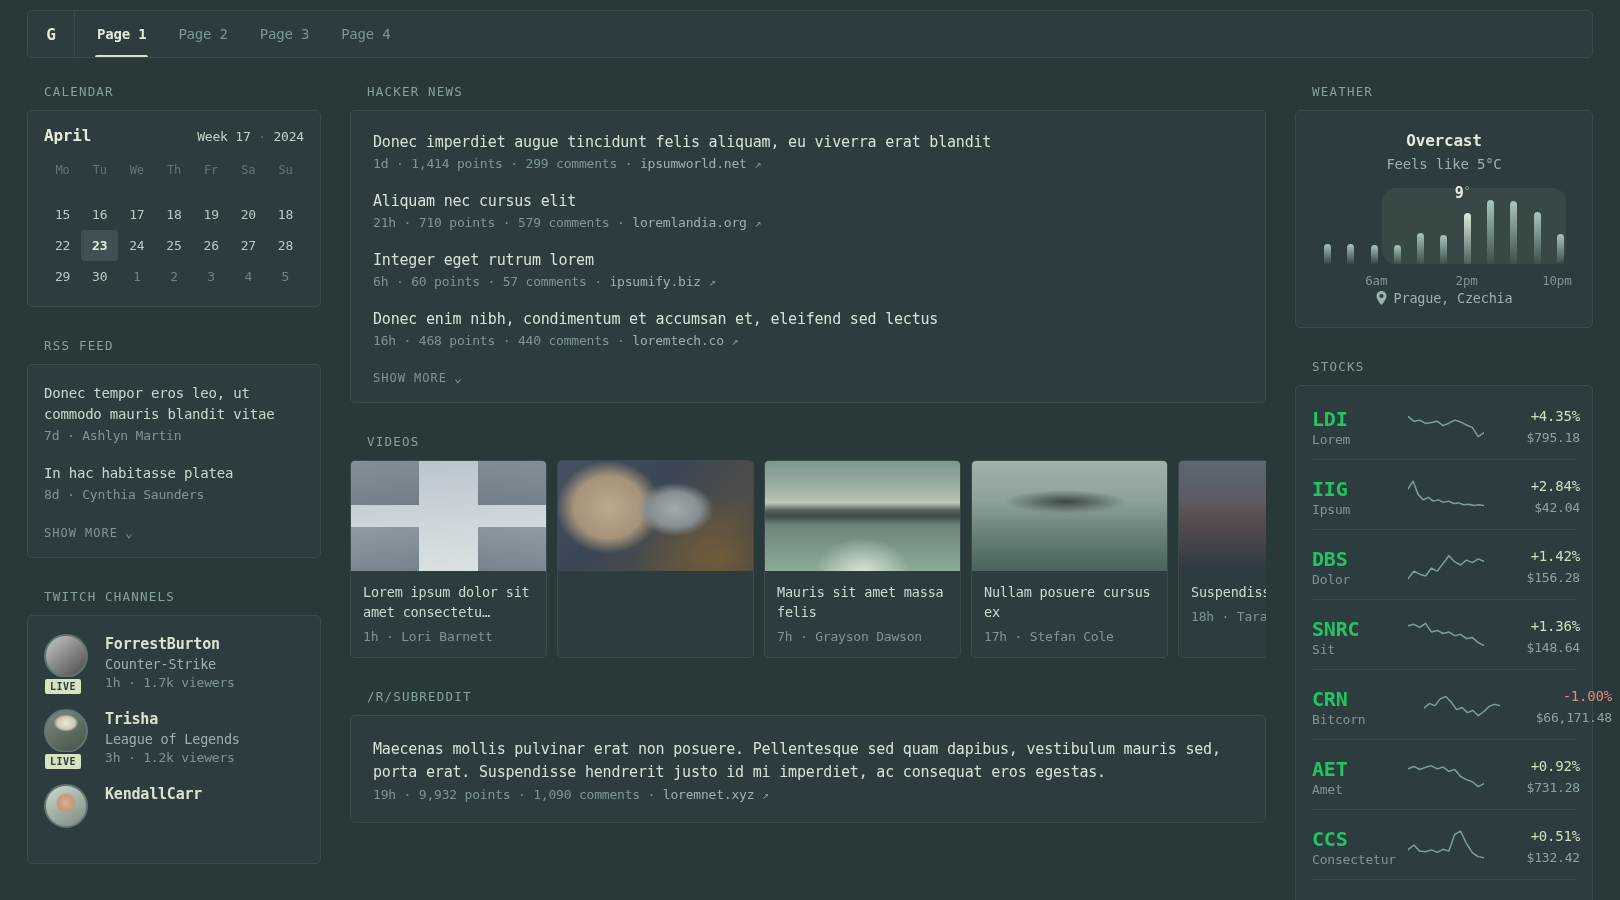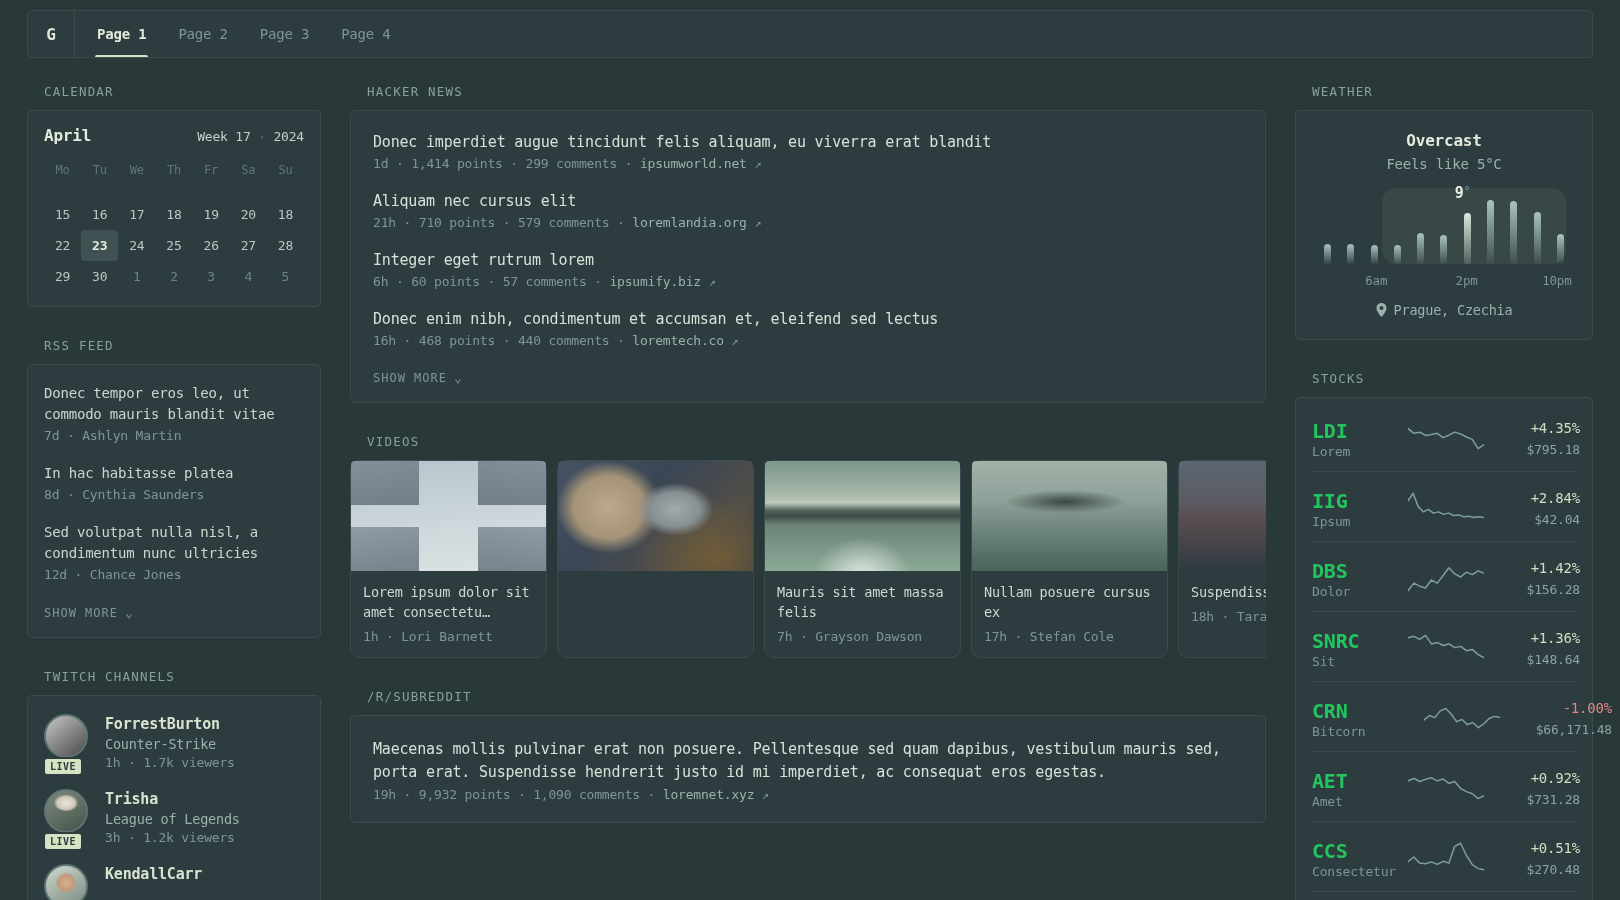--- a/index.html
+++ b/index.html
@@ -118,21 +118,21 @@
   .hn-item{margin-bottom:19px;}
   .hn-title{font-size:15px;color:#d6e1d8;line-height:22px;cursor:pointer;}
   .hn-meta{font-size:13px;color:var(--muted);margin-top:3px;}
   .hn-domain{color:var(--muted-light);cursor:pointer;}
   .sub{padding:22px 22px 20px;}
   .sub-title{font-size:15px;line-height:23px;color:#d6e1d8;cursor:pointer;max-width:880px;}
   
   .vid-row{display:flex;gap:10px;overflow:hidden;}
   .vid-card{
     flex:0 0 197px;width:197px;background:var(--card);
-    border:1px solid var(--border);border-radius:10px;cursor:pointer;
+    border:1px solid var(--border);border-radius:5px;cursor:pointer;
   }
   .thumb{height:110px;border-radius:4px 4px 0 0;filter:saturate(.85) brightness(.95);}
   .thumb-1{
     background-image:
       linear-gradient(170deg,#8897a4,#76858f),linear-gradient(190deg,#8897a4,#76858f),
       linear-gradient(170deg,#94a4af,#7b8a94),linear-gradient(190deg,#94a4af,#7b8a94),
       linear-gradient(175deg,#bfcfd8 0%,#d8e4e8 60%,#e6eef0 100%);
     background-size:35% 40%,35% 40%,35% 40%,35% 40%,100% 100%;
     background-position:0 0,100% 0,0 100%,100% 100%,0 0;
     background-repeat:no-repeat;
@@ -178,21 +178,21 @@
   .wx-bar{width:7px;border-radius:4px 4px 2px 2px;
     background:linear-gradient(to bottom,#a9c4bf 0%,rgba(169,196,191,.05) 100%);}
   .wx-bar.hl{background:linear-gradient(to bottom,#dcebdf 0%,rgba(220,235,223,.15) 100%);}
   .wx-temp{
     position:absolute;top:-4px;left:57.5%;transform:translateX(-50%);
     font-size:15px;font-weight:bold;color:#e7ede3;
   }
   .wx-temp .deg{color:var(--muted);font-weight:normal;font-size:12px;vertical-align:top;}
   .wx-xlab{position:absolute;bottom:0;font-size:12.5px;color:var(--muted);transform:translateX(-50%);}
   .wx-loc{
-    margin-top:14px;font-size:13.5px;color:var(--muted-light);
+    margin-top:2px;font-size:13.5px;color:var(--muted-light);
     display:inline-flex;align-items:center;gap:7px;
   }
   
   .stocks{padding:4px 16px;}
   .stk-row{
     display:grid;grid-template-columns:96px 1fr 96px;align-items:center;
     padding:13px 0 12px;border-bottom:1px solid #394a4b;cursor:pointer;
   }
   .stk-row:last-child{border-bottom:none;}
   .stk-sym{font-size:20px;font-weight:bold;color:#22c55e;line-height:20px;margin-top:6px;}
@@ -271,24 +271,20 @@
       <h2 class="sec-title">RSS FEED</h2>
       <div class="card rss">
         <div class="rss-item">
           <div class="rss-title">Donec tempor eros leo, ut commodo mauris blandit vitae</div>
           <div class="feed-meta">7d · Ashlyn Martin</div>
         </div>
         <div class="rss-item">
           <div class="rss-title">In hac habitasse platea</div>
           <div class="feed-meta">8d · Cynthia Saunders</div>
         </div>
-        <div class="rss-item">
-          <div class="rss-title">Sed volutpat nulla nisl, a condimentum nunc ultricies</div>
-          <div class="feed-meta">12d · Chance Jones</div>
-        </div>
         <div class="show-more">
             <span>SHOW MORE</span>
             <span class="chev">⌄</span>
           </div>
       </div>
     </div>
 
     <div class="widget">
       <h2 class="sec-title">TWITCH CHANNELS</h2>
       <div class="card twitch">
@@ -534,21 +530,21 @@
               <div class="stk-sym">CCS</div>
               <div class="stk-name">Consectetur</div>
             </div>
           <div class="stk-spark">
               <svg viewBox="0 0 100 40" preserveAspectRatio="none">
                 <polyline points="0.0,25.1 7.7,20.0 15.4,26.8 23.1,27.5 30.8,25.4 38.5,28.2 46.2,24.8 53.8,26.8 61.5,8.1 69.2,4.7 76.9,18.3 84.6,28.5 92.3,32.9 100.0,34.3" fill="none" stroke="#7d9e9c" stroke-width="1.5" stroke-linejoin="round" stroke-linecap="round" vector-effect="non-scaling-stroke"></polyline>
               </svg>
             </div>
           <div class="stk-right">
               <div class="stk-chg pos">+0.51%</div>
-              <div class="stk-price">$270.48</div>
+              <div class="stk-price">$132.42</div>
             </div>
         </div>
         <div class="stk-row">
           <div>
               <div class="stk-sym">AHS</div>
               <div class="stk-name"></div>
             </div>
           <div class="stk-spark">
               <svg viewBox="0 0 100 40" preserveAspectRatio="none">
                 <polyline points="0.0,20.0 7.7,15.9 15.4,21.7 23.1,14.6 30.8,12.5 38.5,18.3 46.2,13.2 53.8,16.6 61.5,20.7 69.2,19.3 76.9,23.4 84.6,25.1 92.3,26.8 100.0,28.5" fill="none" stroke="#7d9e9c" stroke-width="1.5" stroke-linejoin="round" stroke-linecap="round" vector-effect="non-scaling-stroke"></polyline>

